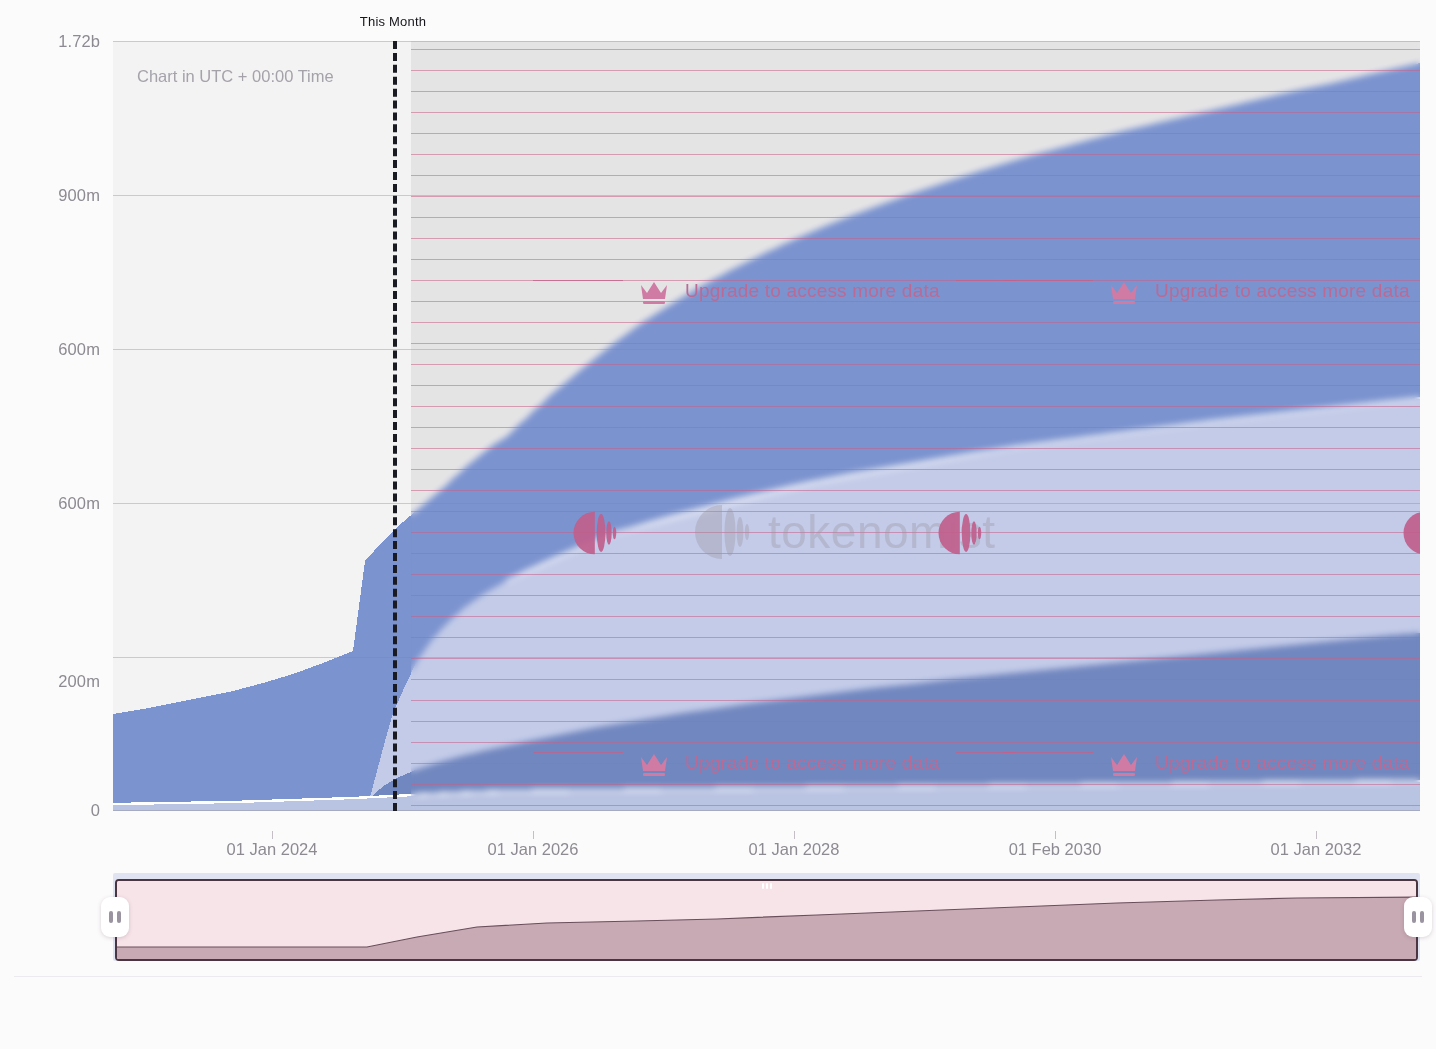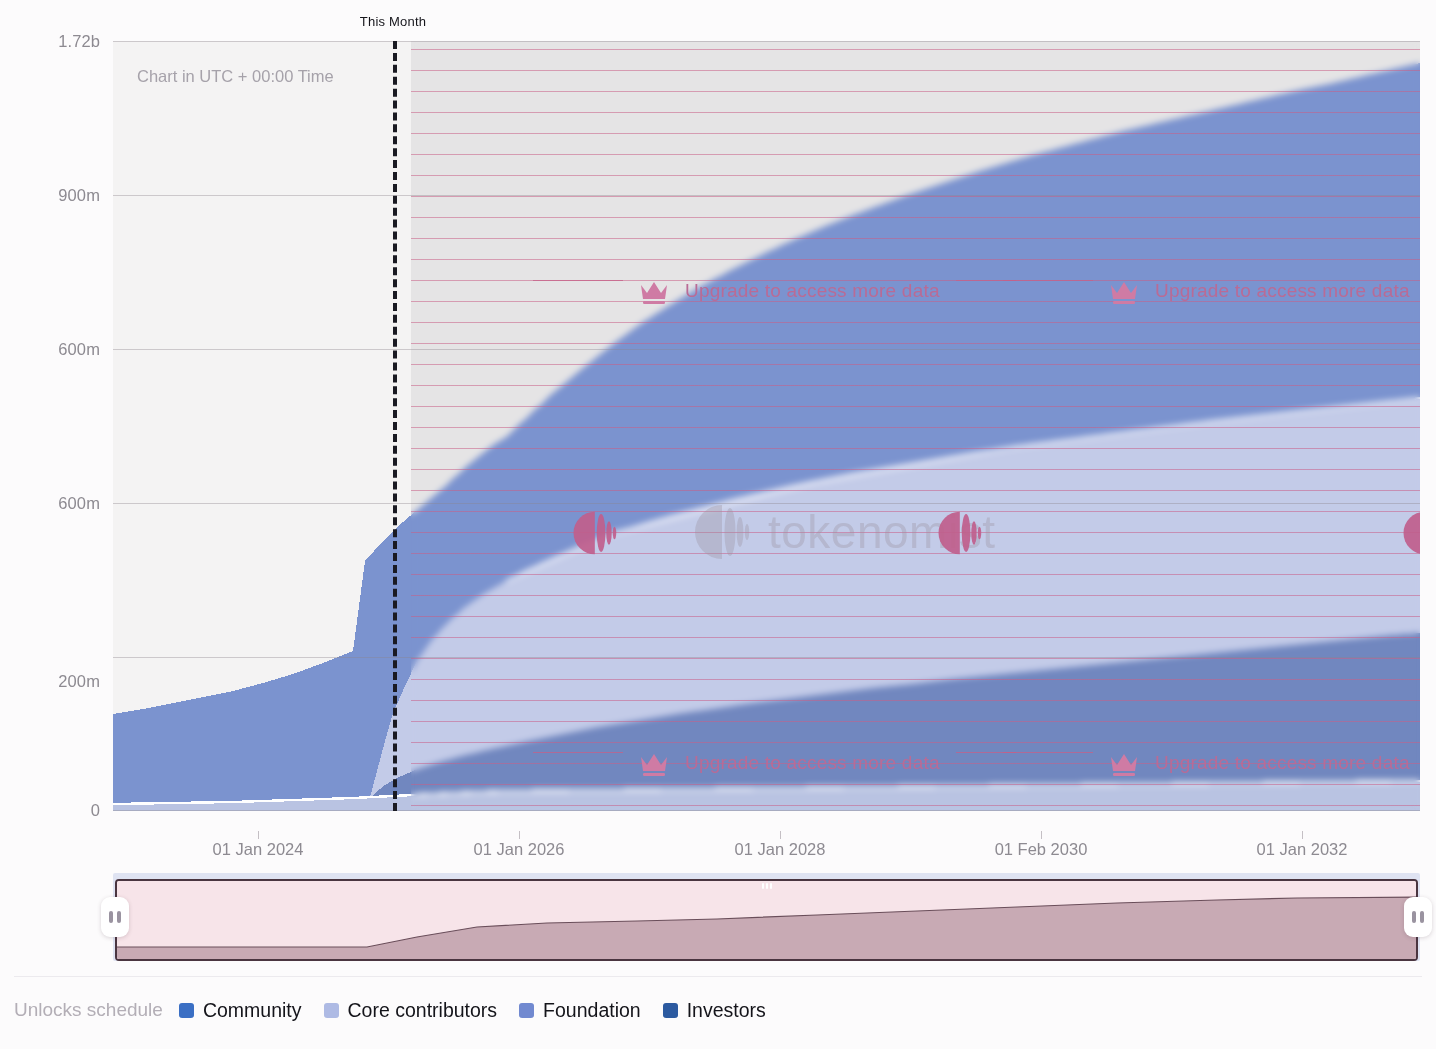--- a/index.html
+++ b/index.html
@@ -63,21 +63,21 @@
   .ylabel {
     position: absolute; right: 0; width: 90px;
     text-align: right;
     font-size: 16.5px; color: #8d8a91;
     transform: translateY(-50%);
     letter-spacing: .1px;
   }
   #yaxis { position: absolute; left: 0; top: 41px; width: 100px; height: 770px; }
 
   
-  #xaxis { position: absolute; left: 98px; top: 840px; width: 1307px; height: 28px; }
+  #xaxis { position: absolute; left: 112px; top: 840px; width: 1307px; height: 28px; }
   .xlabel {
     position: absolute; top: 0;
     transform: translateX(-50%);
     font-size: 16.5px; color: #8d8a91; white-space: nowrap;
   }
   .xtick {
     position: absolute; top: -9px; width: 1px; height: 8px;
     background: rgba(140,132,140,0.5);
   }
 
@@ -388,37 +388,14 @@
         <i></i>
     </div>
     <div class="brush-handle" id="brush-handle-right">
       <i></i>
         <i></i>
     </div>
   </div>
 
   <div id="footer-divider"></div>
 
-  <div id="legend">
-    <span id="legend-title">Unlocks schedule</span>
-
-    <div class="legend-item">
-      <span class="legend-swatch" style="background:#3b6fc4;"></span>
-      <span class="legend-label">Community</span>
-    </div>
-
-    <div class="legend-item">
-      <span class="legend-swatch" style="background:#aebae4;"></span>
-      <span class="legend-label">Core contributors</span>
-    </div>
-
-    <div class="legend-item">
-      <span class="legend-swatch" style="background:#7189d0;"></span>
-      <span class="legend-label">Foundation</span>
-    </div>
-
-    <div class="legend-item">
-      <span class="legend-swatch" style="background:#2c5aa0;"></span>
-      <span class="legend-label">Investors</span>
-    </div>
-  </div>
 
 </div>
 
 </body></html>

